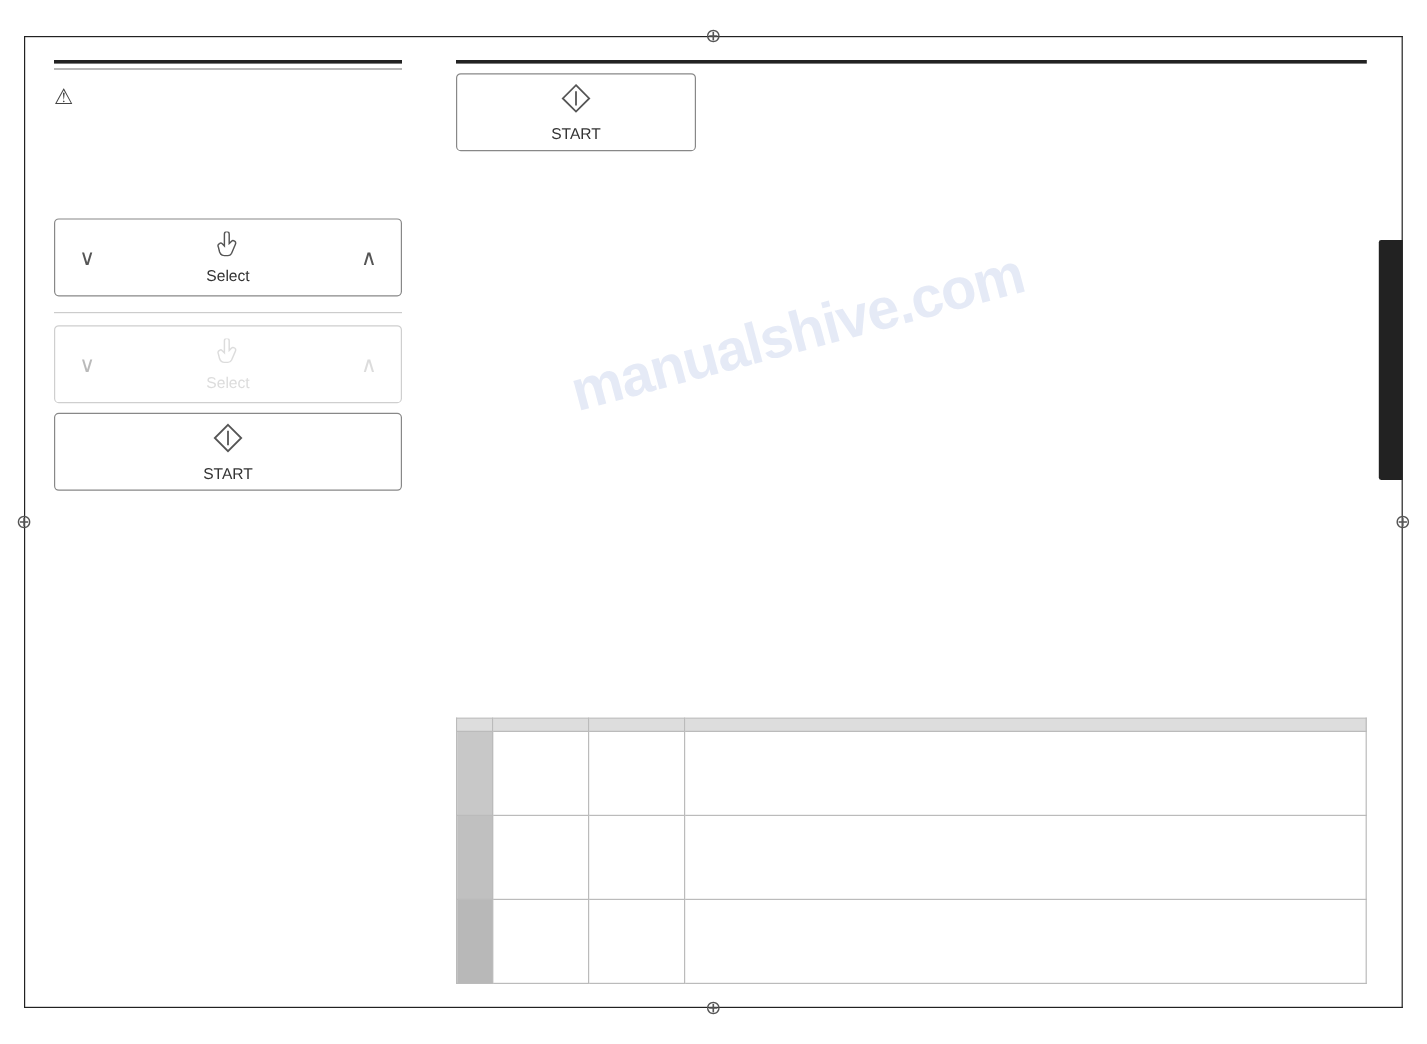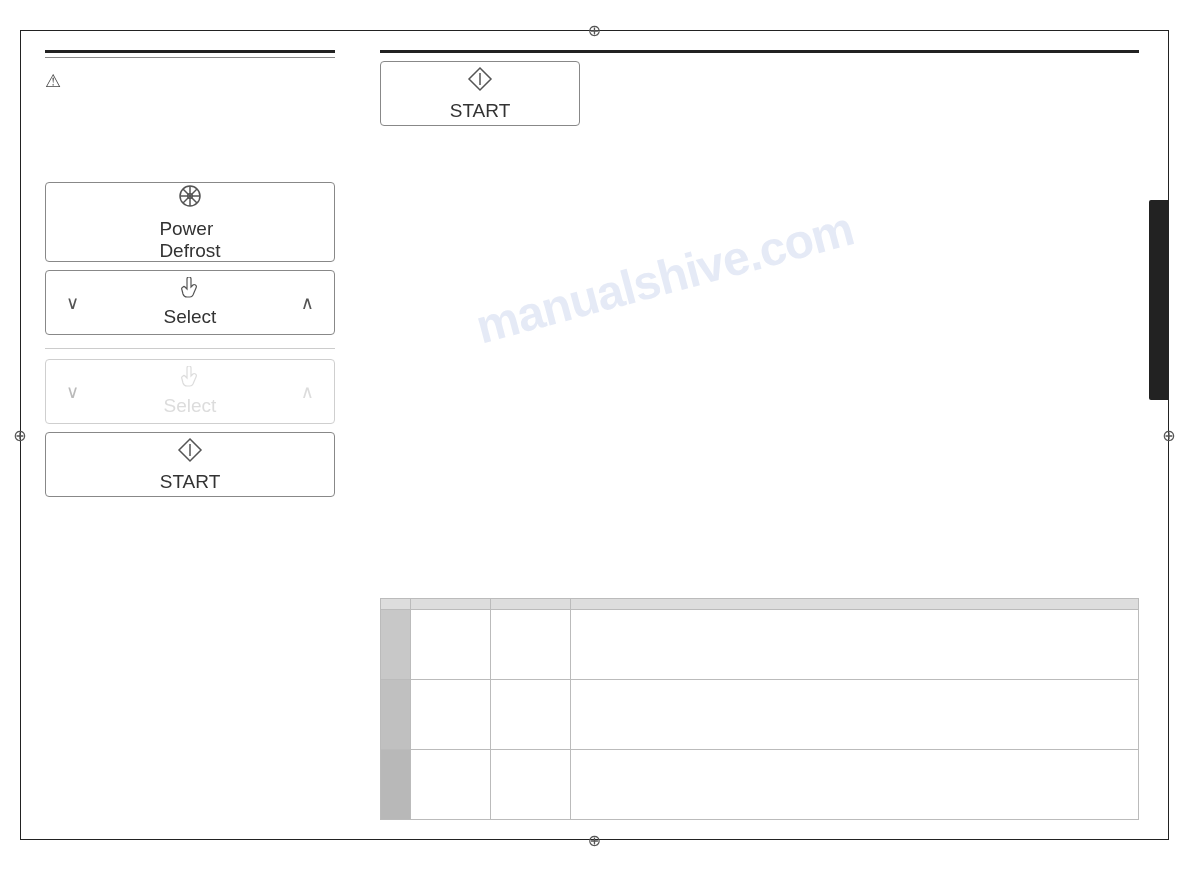--- a/index.html
+++ b/index.html
@@ -150,24 +150,24 @@
       height: 65px;
     }
 
     .power-icon {
       font-size: 22px;
       margin-bottom: 2px;
       color: #333;
     }
 
     .btn-label {
-      font-size: 19px;
+      font-size: 13px;
       font-weight: normal;
       color: #333;
-      text-align: left;
+      text-align: right;
     }
 
     .chevron {
       font-size: 18px;
       color: #555;
     }
 
     .select-center {
       display: flex;
       flex-direction: column;
@@ -307,37 +307,20 @@
 <div class="main-layout">
 
   <div class="left-col">
     <div class="left-divider-top"></div>
     <div class="left-divider-sub"></div>
 
     <div class="warning-icon">⚠</div>
 
     <div class="left-text-block"></div>
 
-    <div class="btn-box btn-box-power">
-      <div class="power-icon">
-        
-        <svg width="28" height="28" viewBox="0 0 28 28" fill="none" xmlns="http://www.w3.org/2000/svg">
-          <circle cx="14" cy="14" r="10" stroke="#555" stroke-width="1.5" fill="none"></circle>
-          <line x1="14" y1="4" x2="14" y2="24" stroke="#555" stroke-width="1.5"></line>
-          <line x1="4" y1="14" x2="24" y2="14" stroke="#555" stroke-width="1.5"></line>
-          <line x1="7" y1="7" x2="21" y2="21" stroke="#555" stroke-width="1.5"></line>
-          <line x1="21" y1="7" x2="7" y2="21" stroke="#555" stroke-width="1.5"></line>
-          <circle cx="14" cy="14" r="2.5" stroke="#555" stroke-width="1.2" fill="none"></circle>
-        </svg>
-      </div>
-      <div class="btn-label">
-        <span>Power</span><br>
-        <span>Defrost</span>
-      </div>
-    </div>
 
     <div class="btn-box btn-box-select">
       <span class="chevron">∨</span>
       <div class="select-center">
         <div class="finger-icon">
           
           <svg width="22" height="22" viewBox="0 0 22 22" fill="none" xmlns="http://www.w3.org/2000/svg">
             <path d="M8 2 Q8 0 10 0 Q12 0 12 2 L12 10 L14 8 Q15 7 16.5 8 Q18 9 17 11 L14 18 Q13 20 11 20 L8 20 Q5 20 4 17 L3 13 Q2 11 4 10 Q5 9 6 10 L8 12 Z" stroke="#555" stroke-width="1.2" fill="none"></path>
           </svg>
         </div>

